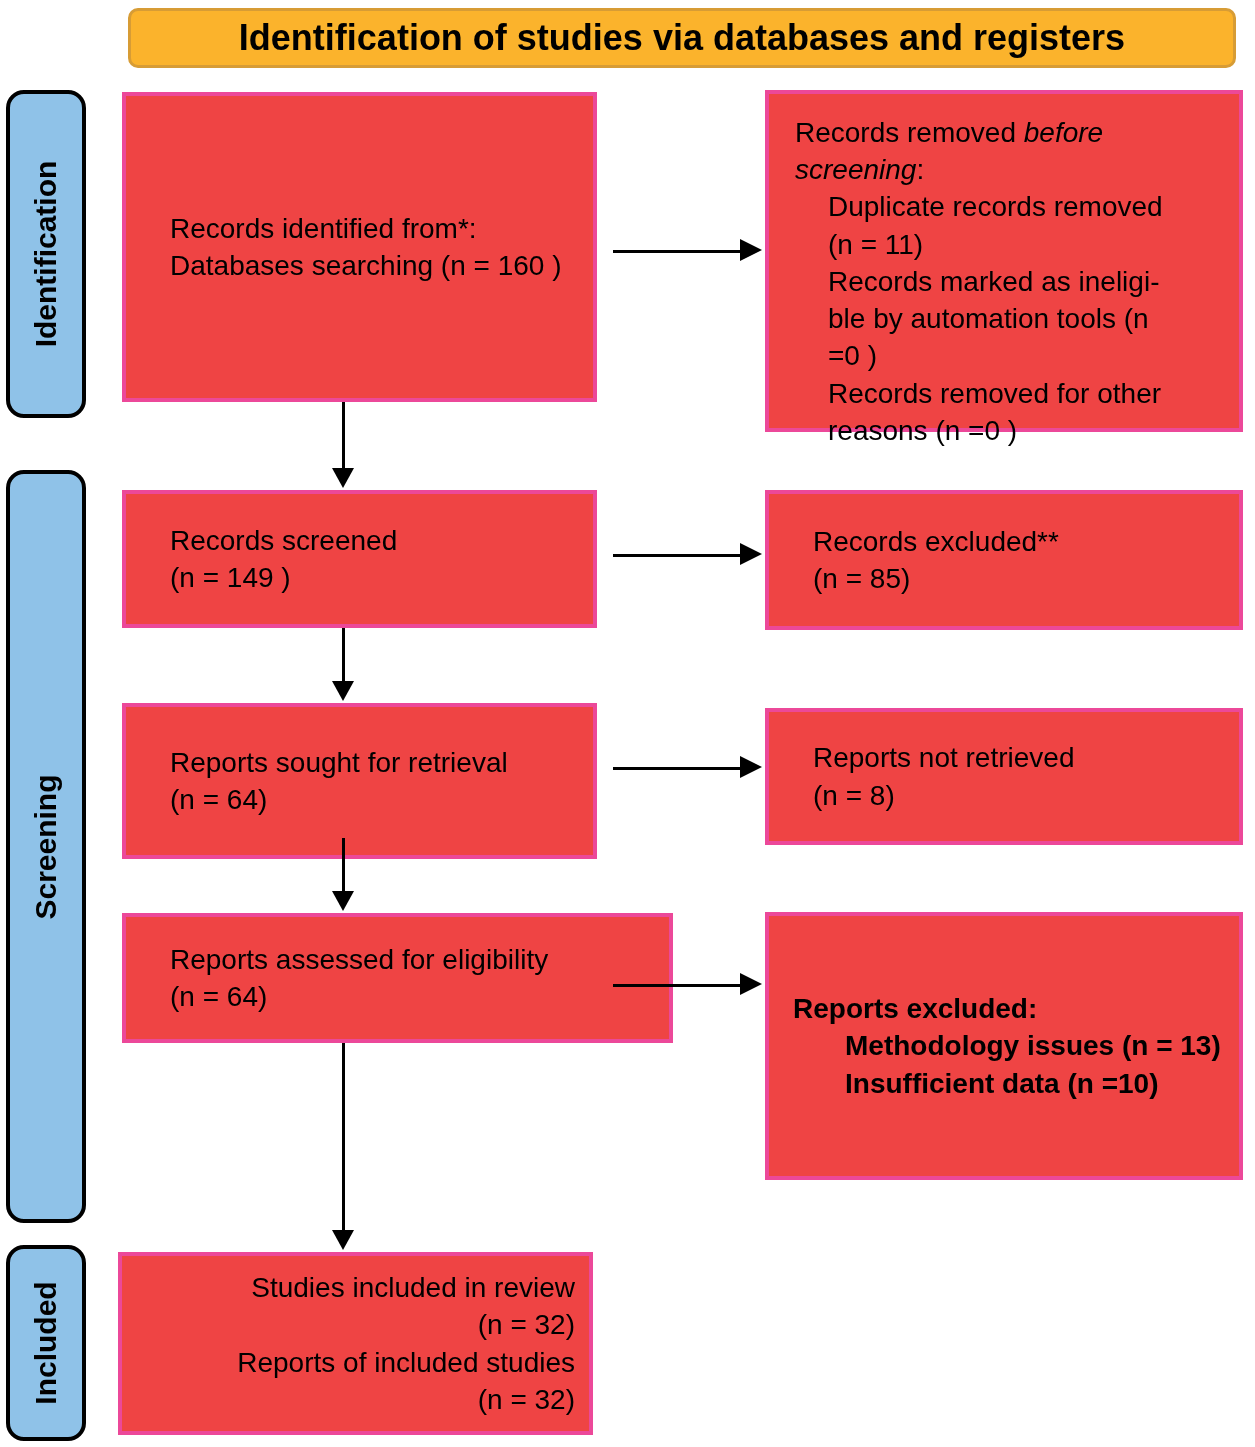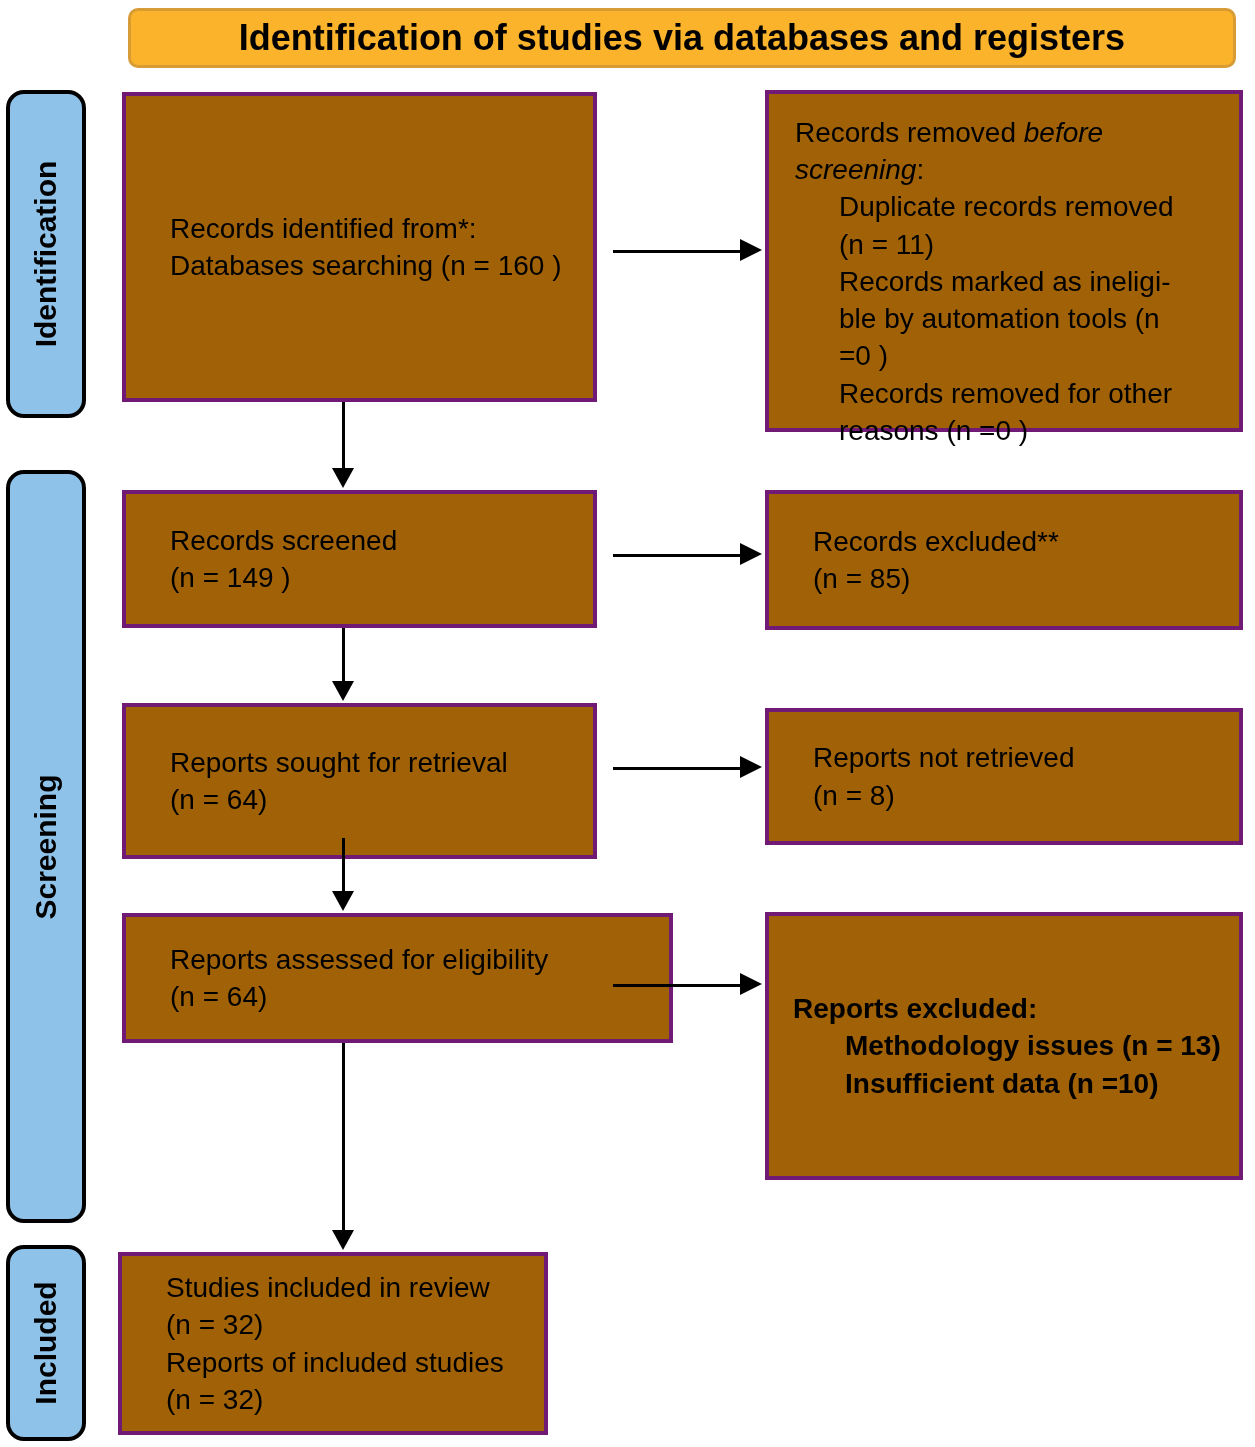--- a/index.html
+++ b/index.html
@@ -33,37 +33,37 @@
     justify-content: center;
   }
   .stage span {
     transform: rotate(-90deg);
     white-space: nowrap;
     font-size: 30px;
     font-weight: bold;
   }
 
   .node {
-    background: #a16207;
-    border: 4px solid #701a75;
+    background: #ef4444;
+    border: 4px solid #ec4899;
     font-size: 28px;
     line-height: 1.33;
   }
   .node.center {
     display: flex;
     flex-direction: column;
     justify-content: center;
     padding-left: 44px;
     padding-right: 14px;
   }
   .node.top {
     padding: 20px 20px 0 26px;
   }
   .pre { white-space: pre-line; }
-  .indent-item { margin-left: 44px; white-space: pre-line; }
+  .indent-item { margin-left: 33px; white-space: pre-line; }
   .indent-item-sm { margin-left: 52px; white-space: pre-line; }
   .italic { font-style: italic; }
 
   .hline { background: #000000; height: 3px; }
   .vline { background: #000000; width: 3px; }
   .head-right {
     width: 0; height: 0;
     border-top: 11px solid transparent;
     border-bottom: 11px solid transparent;
     border-left: 22px solid #000000;
@@ -134,21 +134,21 @@
     <div class="pre">Reports assessed for eligibility
 (n = 64)</div>
   </div>
 
   <div class="abs node center" style="left:765px; top:912px; width:478px; height:268px; padding-left:24px;font-weight:bold;">
     <div>Reports excluded:</div>
     <div class="indent-item-sm">Methodology issues (n = 13)</div>
     <div class="indent-item-sm">Insufficient data (n =10)</div>
   </div>
 
-  <div class="abs node center" style="left:118px; top:1252px; width:430px; height:183px;">
+  <div class="abs node center" style="left:118px; top:1252px; width:475px; height:183px;text-align:right;">
     <div class="pre">Studies included in review
 (n = 32)
 Reports of included studies
 (n = 32)</div>
   </div>
 
   <div class="abs hline" style="left:613px; top:250px; width:128px;"></div>
   <div class="abs head-right" style="left:740px; top:239px;"></div>
 
   <div class="abs vline" style="left:342px; top:402px; height:66px;"></div>

